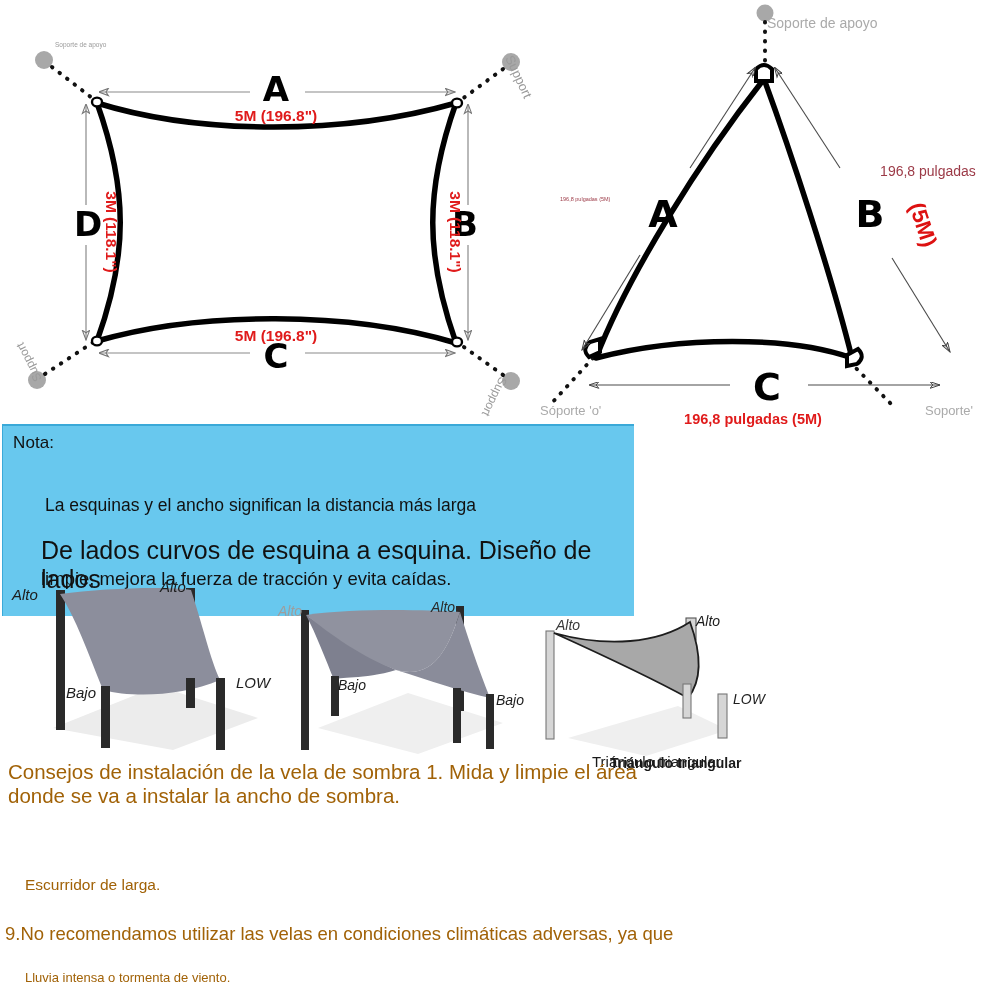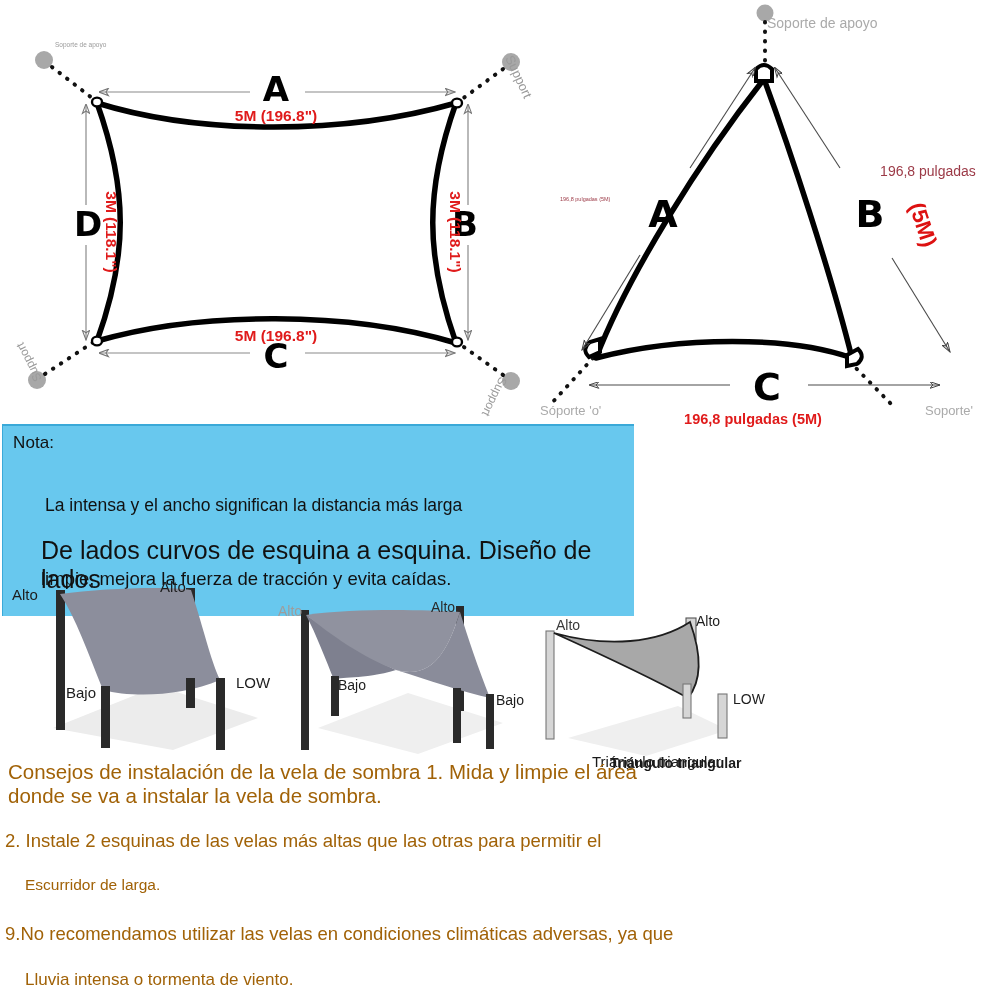--- a/index.html
+++ b/index.html
@@ -56,35 +56,35 @@
     color: #111;
   }
   #note-box .note-l3 {
     position: absolute;
     left: 38px; top: 142px;
     font-size: 18.5px;
     color: #111;
   }
 
   
-  .illus { position: absolute; }
+  .illus { position: absolute; font-style: italic; }
   #illus-1 { left: 8px;   top: 578px; width: 292px; height: 182px; }
   #illus-2 { left: 268px; top: 588px; width: 268px; height: 175px; }
   #illus-3 { left: 528px; top: 598px; width: 262px; height: 170px; }
 
   .illus svg { display: block; width: 100%; height: 100%; }
 
   
   .instr { position: absolute; color: #a16207; text-align: right; }
   #instr-1a { left: 8px;  top: 760px; font-size: 20.5px; white-space: nowrap; }
   #instr-1b { left: 8px;  top: 784px; font-size: 20.5px; white-space: nowrap; }
   #instr-2  { left: 5px;  top: 830px; font-size: 18.5px; white-space: nowrap; }
   #instr-2b { left: 25px; top: 876px; font-size: 15.5px; white-space: nowrap; }
   #instr-3  { left: 5px;  top: 923px; font-size: 18.5px; white-space: nowrap; }
-  #instr-3b { left: 25px; top: 970px; font-size: 17px;   white-space: nowrap; }
+  #instr-3b { left: 25px; top: 970px; font-size: 13px;   white-space: nowrap; }
 
   
   .tri-caption {
     position: absolute;
     font-size: 15px;
     color: #1a1a1a;
     white-space: nowrap;
   }
   #tri-cap-a { left: 592px; top: 753px; }
   #tri-cap-b { left: 610px; top: 755px; font-weight: bold; font-size: 14px; }
@@ -212,21 +212,21 @@
       <text class="t-red" x="213" y="424" font-size="14.5" text-anchor="middle">196,8 pulgadas (5M)</text>
 
       <text class="t-gray2" x="227" y="28" font-size="14">Soporte de apoyo</text>
       <text class="t-gray2" x="0" y="415" font-size="13">Sóporte 'o'</text>
       <text class="t-gray2" x="385" y="415" font-size="13">Soporte'</text>
     </svg>
   </div>
 
   <div class="abs" id="note-box">
     <div class="note-title">Nota:</div>
-    <div class="note-l1">La intensa y el ancho significan la distancia más larga</div>
+    <div class="note-l1">La esquinas y el ancho significan la distancia más larga</div>
     <div class="note-l2">De lados curvos de esquina a esquina. Diseño de lados</div>
     <div class="note-l3">limpie, mejora la fuerza de tracción y evita caídas.</div>
   </div>
 
   <div class="illus" id="illus-1">
     <svg viewBox="0 0 292 182" xmlns="http://www.w3.org/2000/svg">
 
       <path d="M45,150 L150,108 L250,140 L165,172 Z" fill="#ececec"></path>
 
       <rect x="48" y="12" width="9" height="140" fill="#2a2a2a"></rect>
@@ -281,19 +281,18 @@
       <text x="28" y="32" font-size="14" fill="#3a3a3a">Alto</text>
       <text x="168" y="28" font-size="14" fill="#1d1d1d">Alto</text>
       <text x="205" y="106" font-size="14" fill="#1d1d1d">LOW</text>
     </svg>
   </div>
 
   <div class="tri-caption" id="tri-cap-a">Triángulo triangular</div>
   <div class="tri-caption" id="tri-cap-b">Triángulo triangular</div>
 
   <div class="instr" id="instr-1a">Consejos de instalación de la vela de sombra 1. Mida y limpie el área</div>
-  <div class="instr" id="instr-1b">donde se va a instalar la vela de sombra.</div>
-  <div class="instr" id="instr-2">2. Instale 2 esquinas de las velas más altas que las otras para permitir el</div>
+  <div class="instr" id="instr-1b">donde se va a instalar la ancho de sombra.</div>
   <div class="instr" id="instr-2b">Escurridor de larga.</div>
   <div class="instr" id="instr-3">9.No recomendamos utilizar las velas en condiciones climáticas adversas, ya que</div>
   <div class="instr" id="instr-3b">Lluvia intensa o tormenta de viento.</div>
 
 </div>
 
 </body></html>

